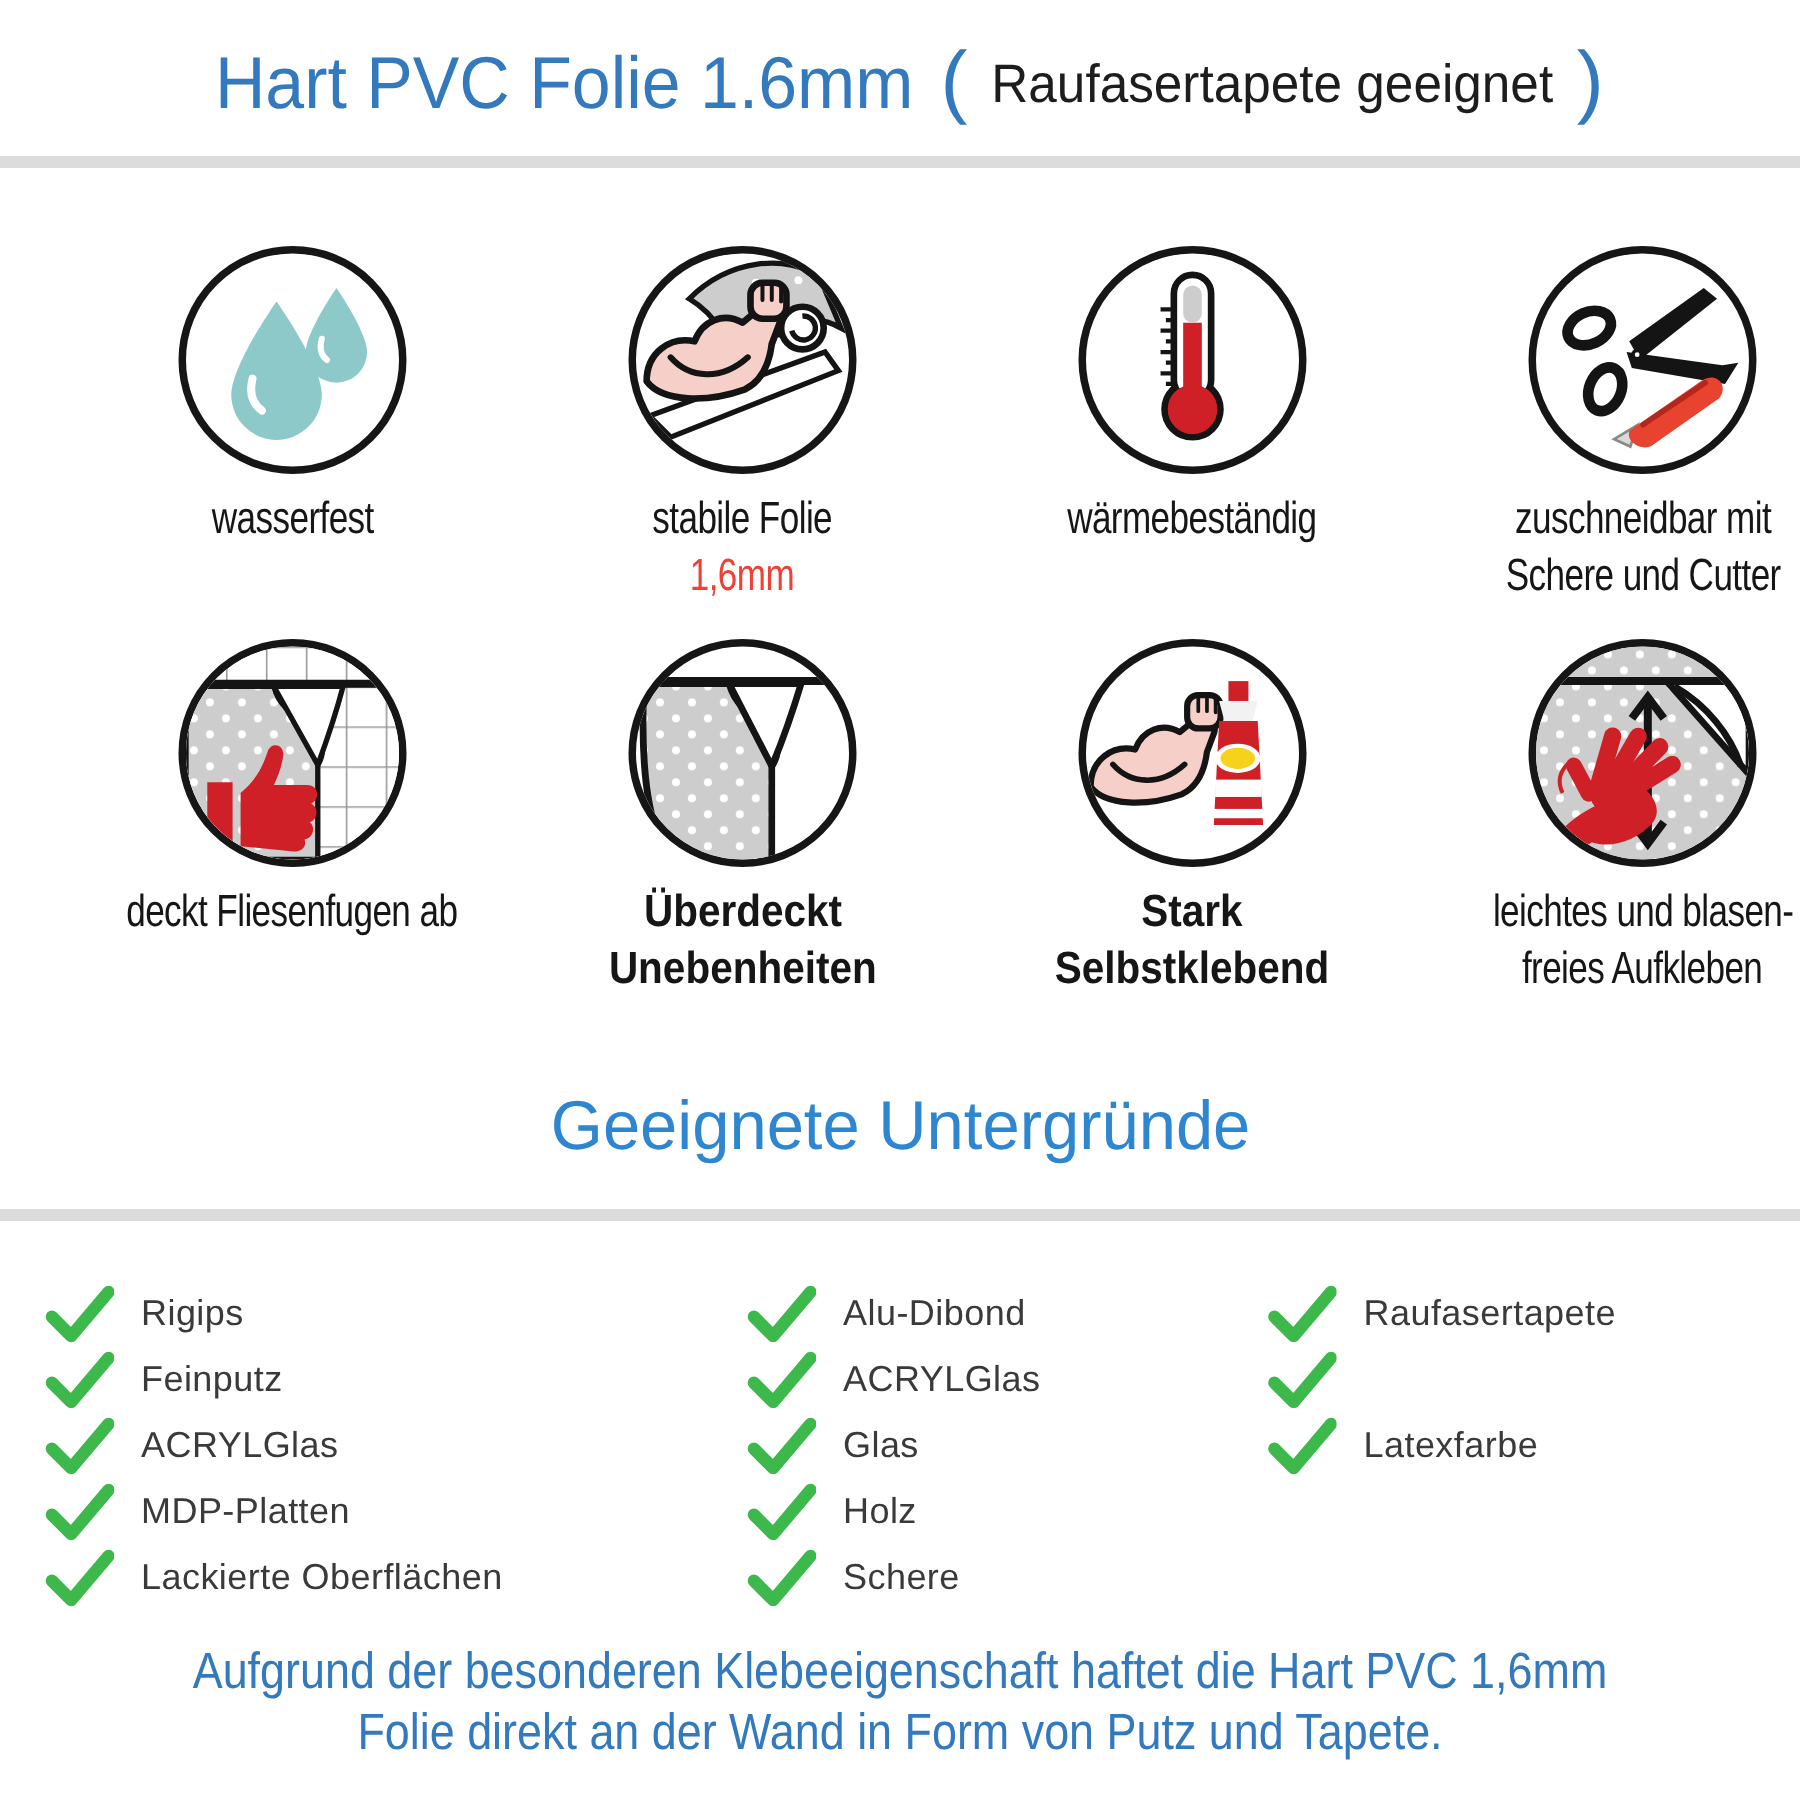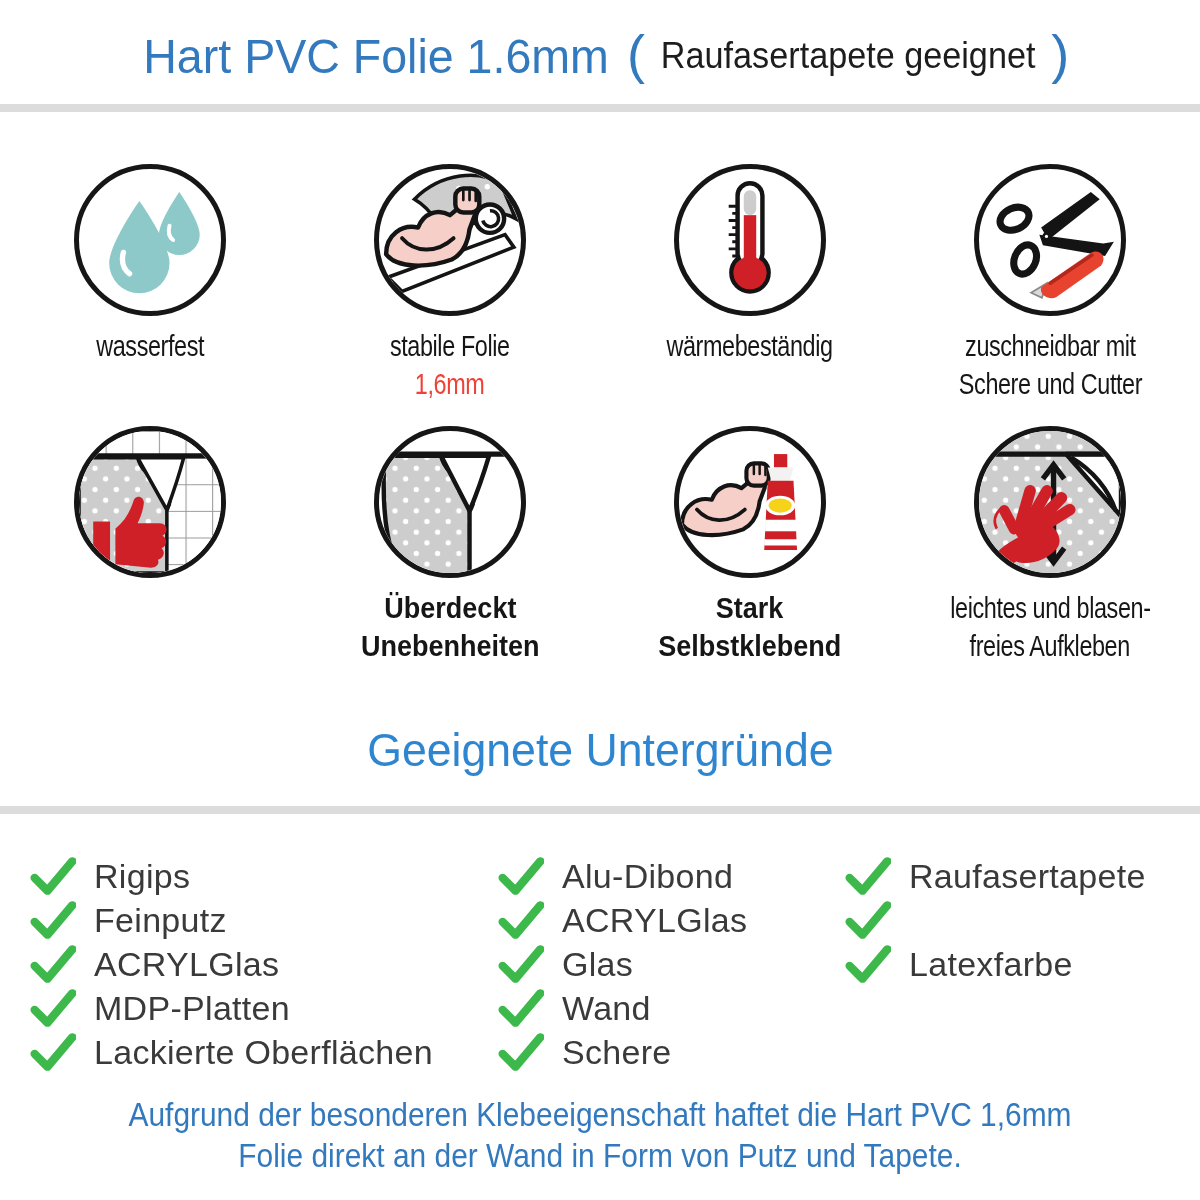--- a/index.html
+++ b/index.html
@@ -7,42 +7,42 @@
     width:1200px;height:1200px;background:#ffffff;overflow:hidden;
     font-family:"Liberation Sans","DejaVu Sans",sans-serif;color:#1d1d1d;position:relative;
   }
   
   .header{height:96px;display:flex;align-items:center;justify-content:center;gap:6px;padding-top:8px;}
   .t-main{font-size:49px;color:#3379bd;display:inline-block;transform:scaleX(.95);white-space:nowrap;}
   .t-paren{font-size:54px;color:#3379bd;font-weight:400;position:relative;top:-2px;}
   .t-sub{font-size:36px;color:#1d1d1d;display:inline-block;transform:scaleX(.95);white-space:nowrap;}
   .bar{height:8px;background:#dcdcdc;width:100%;}
   
-  .features{display:grid;grid-template-columns:repeat(4,300px);padding-top:52px;}
+  .features{display:grid;grid-template-columns:repeat(4,300px);padding-top:52px;padding-left:45px;}
   .feature{height:262px;display:flex;flex-direction:column;align-items:center;}
   .circle{
     width:142px;height:142px;border:5px solid #161616;border-radius:50%;
     overflow:hidden;background:#fff;flex:0 0 auto;
   }
   .circle svg{display:block;width:142px;height:142px;}
   .flabels{margin-top:13px;text-align:center;line-height:33px;}
   .flabel{font-size:30px;color:#161616;display:inline-block;transform:scaleX(.78);white-space:nowrap;letter-spacing:-.5px;}
   .flabel.em{font-weight:bold;transform:scaleX(.9);letter-spacing:0;}
   .flabel.red{color:#ef4136;}
   
   .sub-head{margin-top:34px;text-align:center;line-height:56px;height:84px;}
   .sub-head span{font-size:46px;color:#2e86d0;display:inline-block;transform:scaleX(.97);white-space:nowrap;}
   .substrates{display:flex;padding:40px 0 0 30px;}
   .substrates ul{list-style:none;margin:0;padding:0;}
   .col1{width:468px;}
   .col2{width:347px;}
   .col3{width:340px;}
   .substrates li{display:flex;align-items:center;height:44px;gap:18px;}
   .check{flex:0 0 auto;}
-  .item-label{font-size:34px;color:#3a3a3a;letter-spacing:.3px;white-space:nowrap;}
+  .item-label{font-size:24px;color:#3a3a3a;letter-spacing:.3px;white-space:nowrap;}
   
   .footer{margin-top:20px;text-align:center;line-height:41px;}
   .footer span{display:block;font-size:34px;color:#3379bd;transform:scaleX(.88);white-space:nowrap;}
 </style>
 </head>
 <body>
 
 <div class="page">
 
   <div class="header">
@@ -147,20 +147,23 @@
           </defs>
           <rect width="160" height="160" fill="url(#tiles5)"></rect>
           <path d="M0 30 L66 30 C70 46 82 52 90 57 C102 64 106 78 99 89 L99 160 L0 160 Z" fill="url(#dots5)" stroke="#141414" stroke-width="4"></path>
           <path d="M66 30 L99 89 C106 70 113 49 118 30 Z" fill="#ffffff" stroke="#141414" stroke-width="4" stroke-linejoin="round"></path>
           <line x1="0" y1="28" x2="160" y2="28" stroke="#141414" stroke-width="6"></line>
           <g fill="#cf2027">
             <path d="M16 102 h19 v50 h-19 z"></path>
             <path d="M41 150 V110 C51 102 57 92 61 80 C63 71 74 73 73 82 C72 90 69 98 66 104 L91 104 C100 104 101 115 94 118 C100 121 99 130 93 132 C98 136 95 144 89 145 C91 150 87 154 81 154 L41 150 Z"></path>
           </g>
         </svg>
+      </div>
+      <div class="flabels">
+        <span class="flabel">deckt Fliesenfugen ab</span>
       </div>
     </div>
 
     <div class="feature">
       <div class="circle">
         <svg viewBox="0 0 160 160">
           <defs>
             <pattern id="dots6" width="24" height="24" patternUnits="userSpaceOnUse">
               <rect width="24" height="24" fill="#cdcdcd"></rect>
               <circle cx="6" cy="6" r="3" fill="#ffffff"></circle>
@@ -294,21 +297,21 @@
       <li>
         <svg class="check" width="46" height="38" viewBox="0 0 50 40">
             <path d="M5 22 L19 36 L46 4" stroke="#3db84b" stroke-width="9" fill="none" stroke-linecap="round" stroke-linejoin="round"></path>
           </svg>
         <span class="item-label">Glas</span>
       </li>
       <li>
         <svg class="check" width="46" height="38" viewBox="0 0 50 40">
             <path d="M5 22 L19 36 L46 4" stroke="#3db84b" stroke-width="9" fill="none" stroke-linecap="round" stroke-linejoin="round"></path>
           </svg>
-        <span class="item-label">Wand</span>
+        <span class="item-label">Holz</span>
       </li>
       <li>
         <svg class="check" width="46" height="38" viewBox="0 0 50 40">
             <path d="M5 22 L19 36 L46 4" stroke="#3db84b" stroke-width="9" fill="none" stroke-linecap="round" stroke-linejoin="round"></path>
           </svg>
         <span class="item-label">Schere</span>
       </li>
     </ul>
     <ul class="col3">
       <li>

